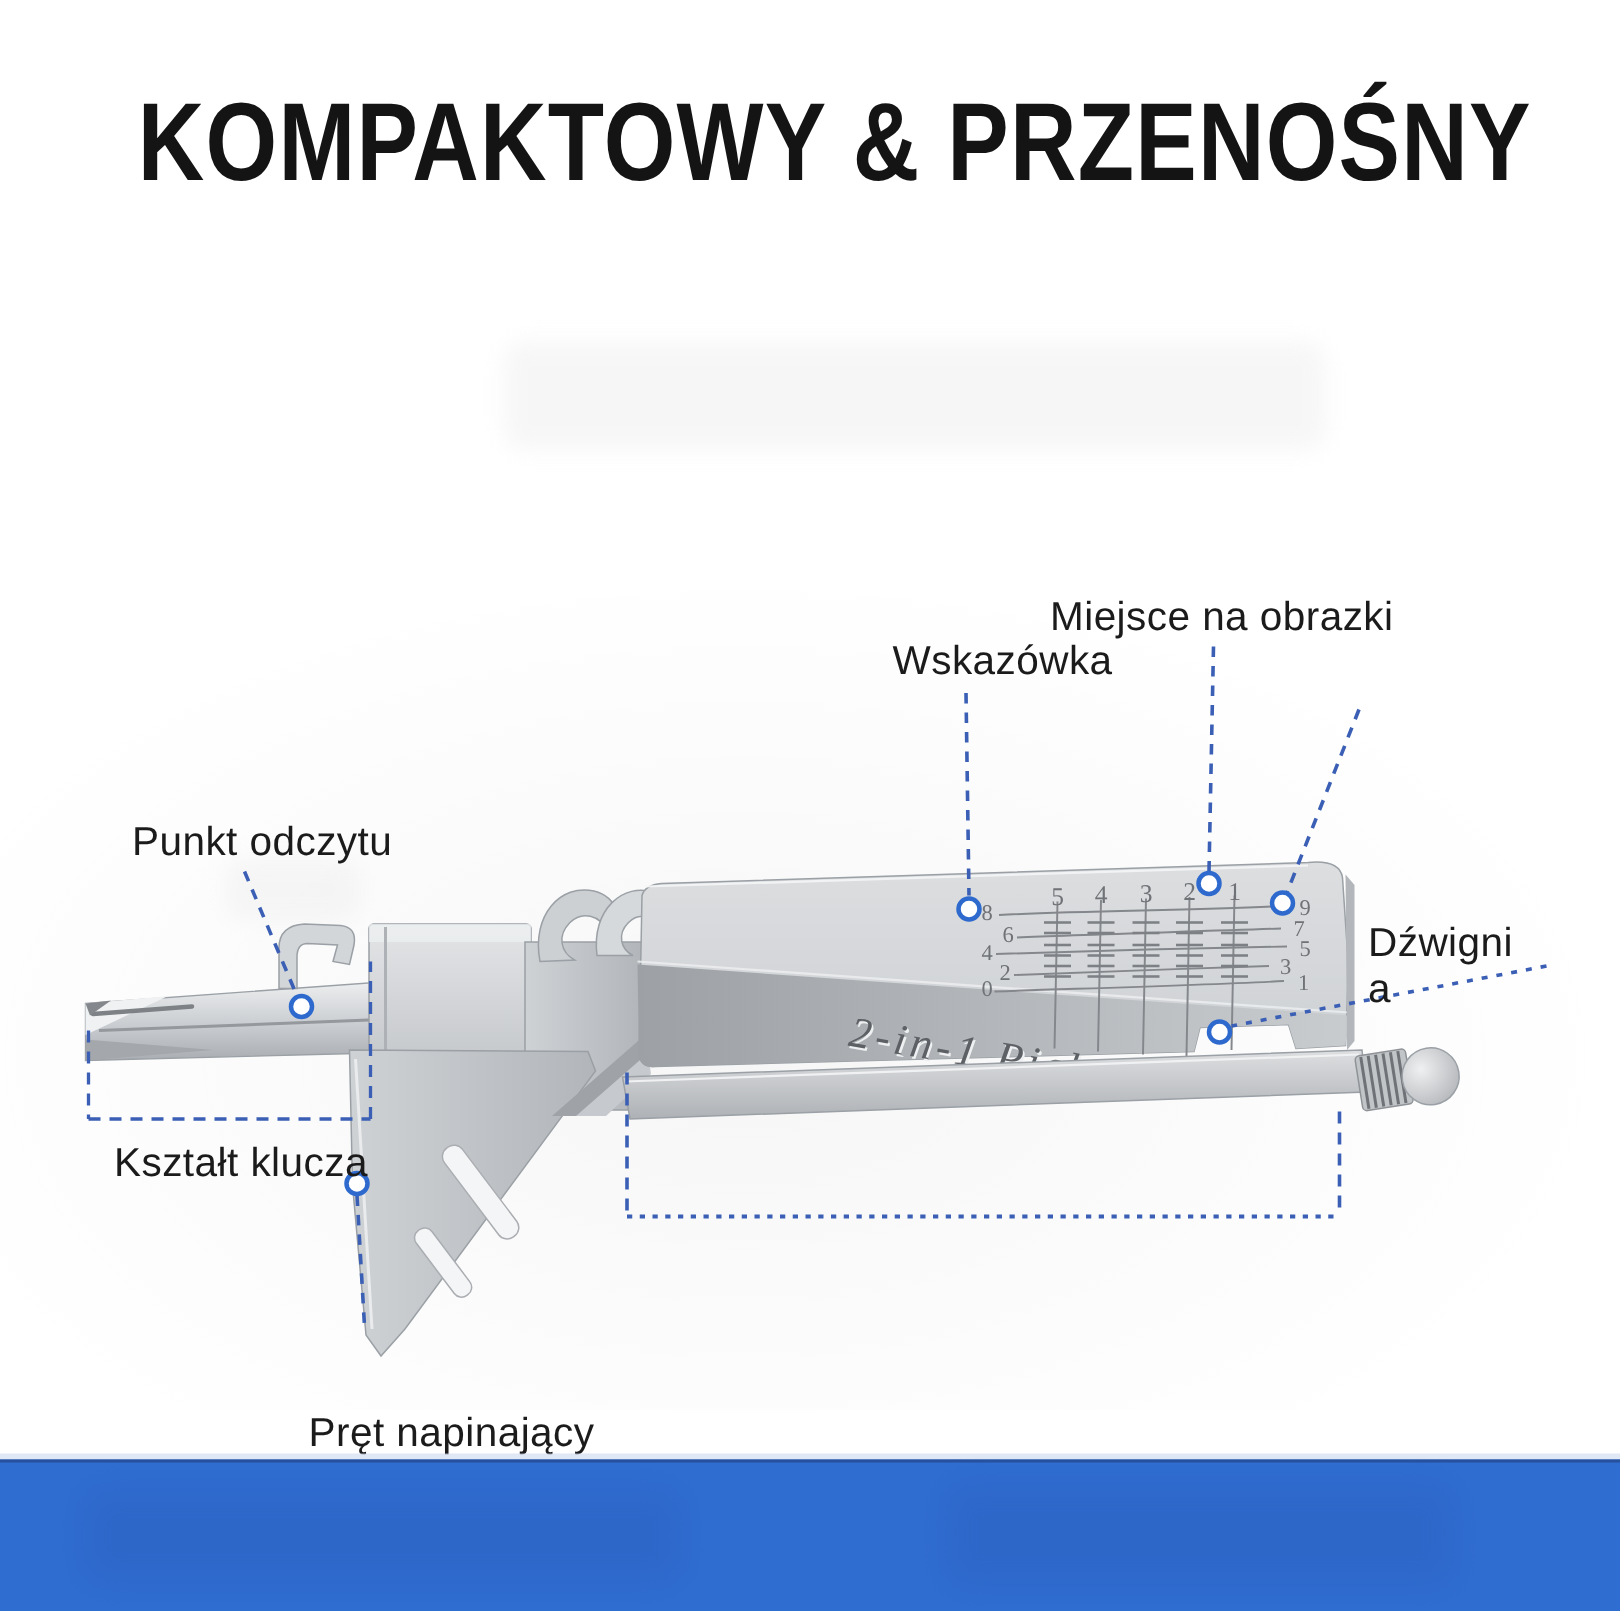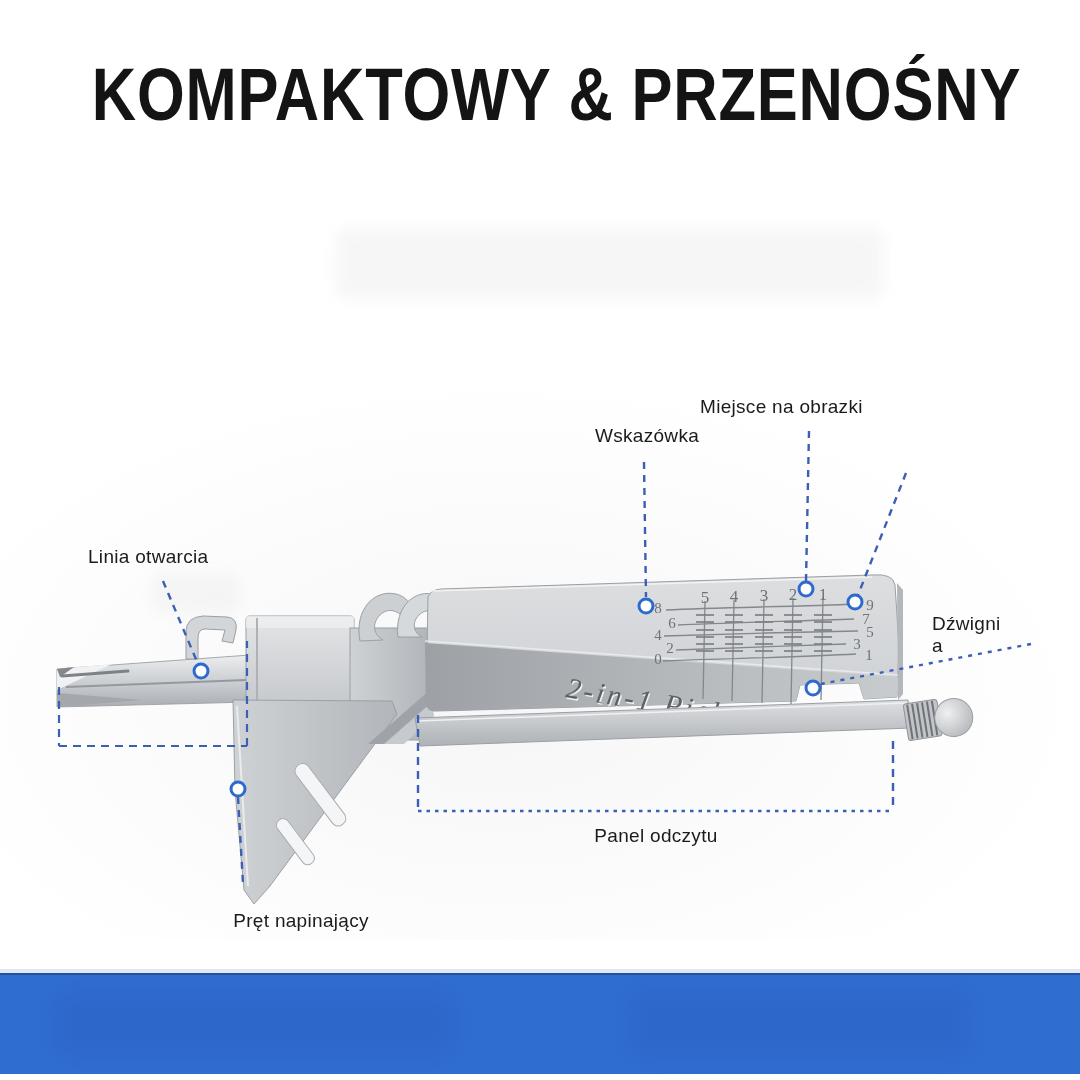--- a/index.html
+++ b/index.html
@@ -1,21 +1,21 @@
 <!DOCTYPE html>
 <html><head>
 <meta charset="utf-8">
 <style>
   html,body{margin:0;padding:0;background:#ffffff;}
   #page{position:relative;width:1080px;height:1080px;background:#ffffff;overflow:hidden;
         font-family:"Liberation Sans",sans-serif;}
   .title{position:absolute;top:52px;left:0;width:1080px;text-align:center;
          font-size:74px;font-weight:700;color:#141414;letter-spacing:1px;
          transform:scaleX(0.83);transform-origin:540px center;white-space:nowrap;}
-  .label{position:absolute;color:#1b1b1b;font-size:19px;font-weight:400;
+  .label{position:absolute;color:#1b1b1b;font-size:27px;font-weight:400;
          letter-spacing:0.3px;white-space:nowrap;line-height:1.15;}
   .label.centered{transform:translateX(-50%);}
   .wm{position:absolute;filter:blur(7px);border-radius:14px;}
   .wm-top{left:336px;top:228px;width:548px;height:72px;background:#f1f1f1;opacity:.6;}
   .wm-small{left:150px;top:572px;width:90px;height:42px;background:#f4f4f4;opacity:.6;}
   .photo-bg{position:absolute;left:0;top:380px;width:1080px;height:560px;
             background:radial-gradient(ellipse at 46% 58%,rgba(0,0,0,0.035),rgba(0,0,0,0) 72%);}
   .band{position:absolute;left:0;top:973px;width:1080px;height:99px;background:#306dd1;
         border-top:2px solid #27519c;box-shadow:0 -4px 0 rgba(210,222,240,0.7);}
   .band .ghost{position:absolute;background:#2b62c0;filter:blur(9px);opacity:.45;border-radius:18px;}
@@ -238,25 +238,25 @@
       <circle cx="806" cy="589" r="7"></circle>
       <circle cx="855" cy="602" r="7"></circle>
       <circle cx="201" cy="671" r="7"></circle>
       <circle cx="813" cy="688" r="7"></circle>
       <circle cx="238" cy="789" r="7"></circle>
     </g>
   </svg>
 
   <div class="label" style="left:700px;top:396px;">Miejsce na obrazki</div>
   <div class="label" style="left:551px;top:425px;margin-left:44px;">Wskazówka</div>
-  <div class="label" style="left:88px;top:546px;">Linia otwarcia</div>
-  <div class="label" style="left:932px;top:613px;">
+  <div class="label" style="left:88px;top:546px;">Punkt odczytu</div>
+  <div class="label" style="left:912px;top:613px;">
     <div>Dźwigni</div>
     <div>a</div>
   </div>
-  <div class="label centered" style="left:656px;top:825px;">Panel odczytu</div>
-  <div class="label centered" style="left:301px;top:910px;">Pręt napinający</div>
+  <div class="label" style="left:76px;top:760px;">Kształt klucza</div>
+  <div class="label centered" style="left:301px;top:940px;">Pręt napinający</div>
 
   <div class="band">
     <div class="ghost g1"></div>
     <div class="ghost g2"></div>
   </div>
 </div>
 
 </body></html>

